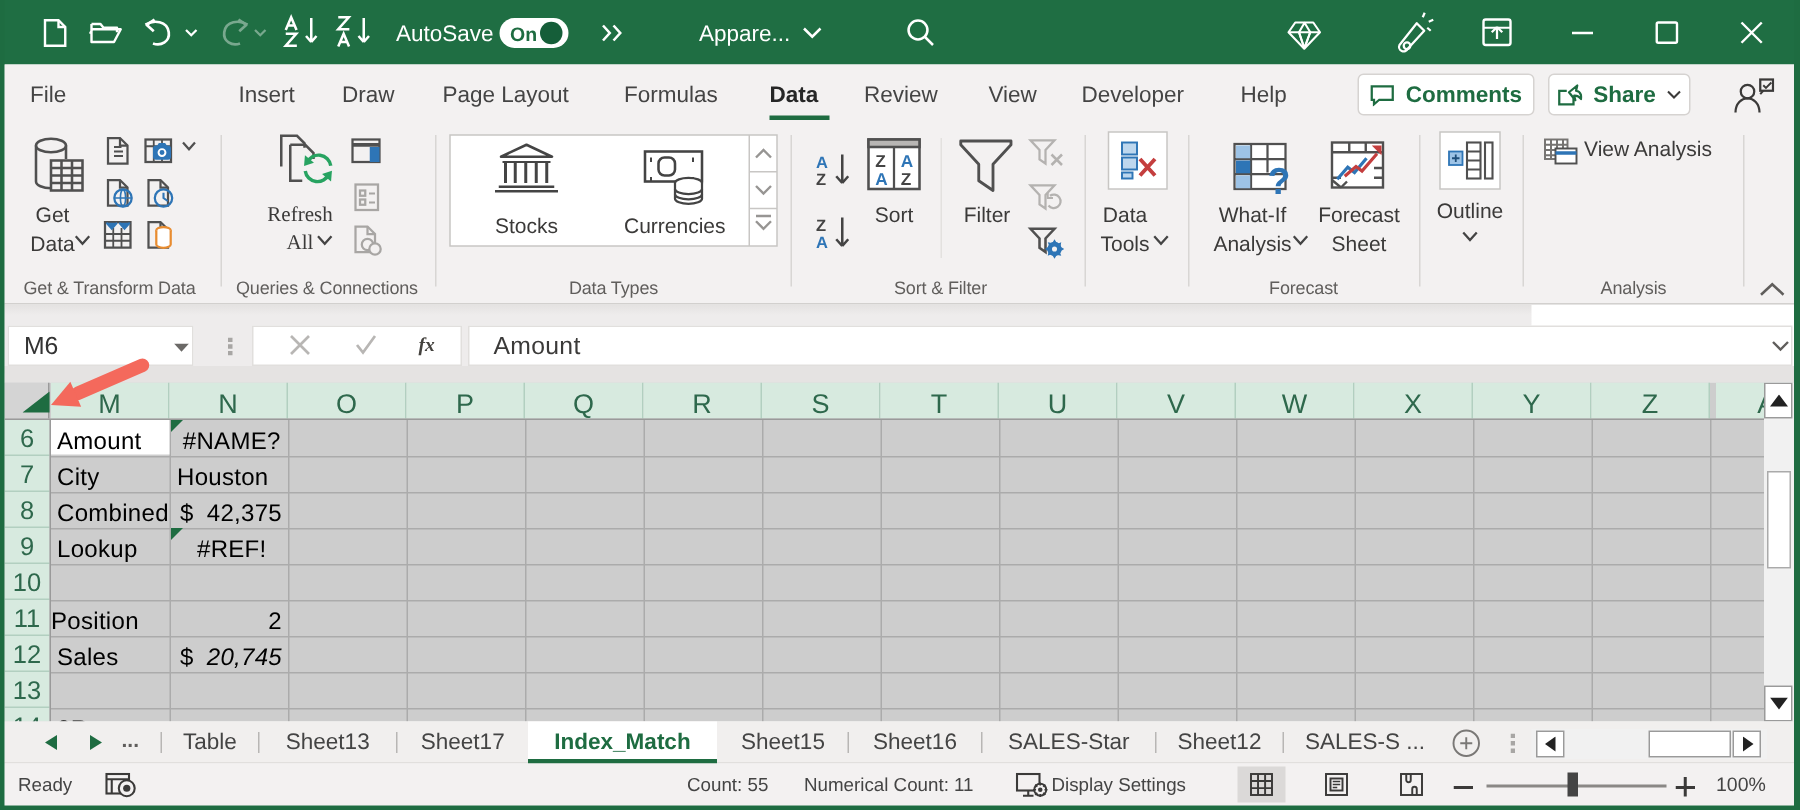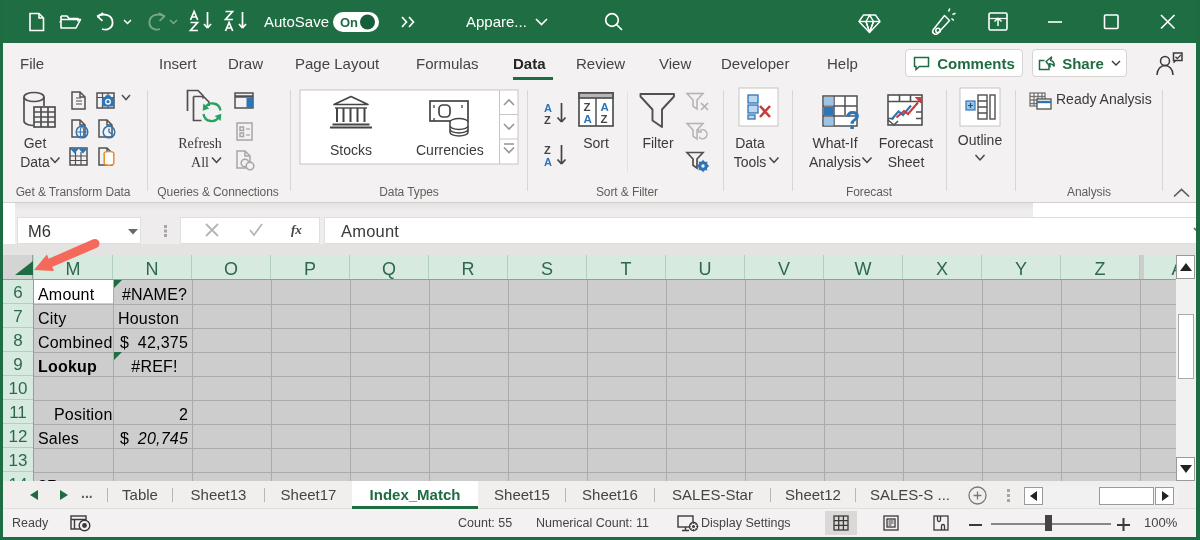--- a/index.html
+++ b/index.html
@@ -14,21 +14,21 @@
   .rtab { position:absolute; top:0; height:41px; line-height:41px; font-size:15px; color:#444; }
   .rtab.sel { color:#262626; font-weight:700; }
   #datauline { position:absolute; background:#1e6c41; height:3px; }
   .pillbtn { position:absolute; background:#fff; border:1px solid #d6d3d1; border-radius:4px; color:#1e6c41; font-size:15px; font-weight:700; display:flex; align-items:center; justify-content:center; gap:7px; }
   
   #ribbon { left:3px; top:84px; width:1193px; height:119px; background:#f3f1f1; border-bottom:1px solid #d2d0ce; }
   .rsep { position:absolute; top:6px; height:101px; width:1px; background:#d8d6d4; }
   .rlabel { position:absolute; top:101px; height:16px; font-size:12px; letter-spacing:-0.1px; color:#605e5c; width:200px; text-align:center; }
   .rbtxt { position:absolute; font-size:14px; color:#3b3a39; text-align:center; line-height:19px; white-space:nowrap; }
   
-  #fbar { left:15px; top:203px; width:1018px; height:46px; background:linear-gradient(180deg,#e4e2e1 0px,#eeecec 7px,#eeecec 100%); }
+  #fbar { left:3px; top:203px; width:1018px; height:46px; background:linear-gradient(180deg,#e4e2e1 0px,#eeecec 7px,#eeecec 100%); }
   .fbox { position:absolute; top:14px; height:27px; background:#fff; border:1px solid #e1dfdd; }
   #gapband { left:3px; top:244px; width:1193px; height:11px; background:#e5e3e2; }
   
   #grid { left:3px; top:255px; width:1193px; height:226px; background:#cdcdcd; overflow:hidden; }
   .colhdr { position:absolute; top:0; height:24px; background:#d7eadf; color:#2e684c; font-size:18px; text-align:center; line-height:28px; border-right:1px solid #b2cfc0; }
   .rowhdr { position:absolute; left:0; width:30px; background:#d7eadf; color:#2e684c; font-size:17px; text-align:center; border-bottom:1px solid #b2cfc0; }
   .cell { position:absolute; font-size:16px; letter-spacing:0.2px; color:#000; line-height:23px; padding-top:3px; white-space:nowrap; overflow:hidden; }
   .gl-v { position:absolute; width:1px; background:#ababab; }
   .gl-h { position:absolute; height:1px; background:#ababab; }
   
@@ -167,21 +167,21 @@
   <div class="rlabel" style="left:766px;">Forecast</div>
   <div class="rlabel" style="left:986px;">Analysis</div>
   <div class="rbtxt" style="left:0px; top:50px; width:64px;">Get<br>Data</div>
   <div class="rbtxt" style="left:164px; top:50px; width:66px;font-family:Liberation Serif, serif;">Refresh<br>All</div>
   <div class="rbtxt" style="left:560px; top:50px; width:66px;">Sort</div>
   <div class="rbtxt" style="left:622px; top:50px; width:66px;">Filter</div>
   <div class="rbtxt" style="left:714px; top:50px; width:66px;">Data<br>Tools</div>
   <div class="rbtxt" style="left:792px; top:50px; width:80px;">What-If<br>Analysis</div>
   <div class="rbtxt" style="left:863px; top:50px; width:80px;">Forecast<br>Sheet</div>
   <div class="rbtxt" style="left:944px; top:47px; width:66px;">Outline</div>
-  <div class="rbtxt" style="left:1053px; top:6px;">Ready Analysis</div>
+  <div class="rbtxt" style="left:1053px; top:6px;">View Analysis</div>
   <div class="rbtxt" style="left:315px; top:57px; width:66px; z-index:5;">Stocks</div>
   <div class="rbtxt" style="left:413px; top:57px; width:66px; z-index:5;">Currencies</div>
   <svg class="abs" style="left:0; top:0;" width="1193" height="119" viewBox="0 0 1193 119" fill="none">
 
     <g stroke="#505050" stroke-width="1.7">
       <path d="M21 13 v24 c0 2.5 4.5 4.5 10 4.5 h1"></path>
       <path d="M41 13 v9"></path>
       <ellipse cx="31" cy="13" rx="10" ry="4.5"></ellipse>
       <rect x="31" y="23" width="21" height="20" fill="#f3f1f1"></rect>
       <path d="M31 28 h21 M31 33 h21 M31 38 h21 M38 23 v20 M45 23 v20"></path>
@@ -440,26 +440,26 @@
   <svg class="abs" style="left:111px; top:25px;" width="8" height="8">
       <polygon points="0,0 8,0 0,8" fill="#1e6c41"></polygon>
     </svg>
   <div class="cell" style="left:31px; top:49px; width:79px; height:23px; padding-left:4px;">City</div>
   <div class="cell" style="left:111px; top:49px; width:78px; height:23px; padding-left:4px;">Houston</div>
   <div class="cell" style="left:31px; top:73px; width:79px; height:23px; padding-left:4px;">Combined</div>
   <div class="cell" style="left:111px; top:73px; width:78px; height:23px; padding-left:6px; padding-right:4px;">
       <span style="float:left;">$</span>
       <span style="float:right;">42,375</span>
     </div>
-  <div class="cell" style="left:31px; top:97px; width:79px; height:23px; padding-left:4px;font-weight:bold;">Lookup</div>
+  <div class="cell" style="left:31px; top:97px; width:79px; height:23px; padding-left:4px;">Lookup</div>
   <div class="cell" style="left:112px; top:97px; width:79px; height:23px; text-align:center;">#REF!</div>
   <svg class="abs" style="left:111px; top:97px;" width="8" height="8">
       <polygon points="0,0 8,0 0,8" fill="#1e6c41"></polygon>
     </svg>
-  <div class="cell" style="left:31px; top:145px; width:79px; height:23px; padding-left:20px;">Position</div>
+  <div class="cell" style="left:31px; top:145px; width:79px; height:23px; padding-left:0;">Position</div>
   <div class="cell" style="left:111px; top:145px; width:78px; height:23px; text-align:right; padding-right:4px;">2</div>
   <div class="cell" style="left:31px; top:169px; width:79px; height:23px; padding-left:4px;">Sales</div>
   <div class="cell" style="left:111px; top:169px; width:78px; height:23px; padding-left:6px; padding-right:4px;">
       <span style="float:left;">$</span>
       <span style="float:right;font-style:italic;">20,745</span>
     </div>
   <div class="cell" style="left:31px; top:217px; width:79px; height:9px; padding-left:4px;">2R</div>
 
   <div class="abs" style="left:1173px; top:0; width:20px; height:226px; background:#f1f1f1;"></div>
   <div class="abs" style="left:1173px; top:0; width:19px; height:24px; background:#fff; border:1px solid #9a9a9a;"></div>

